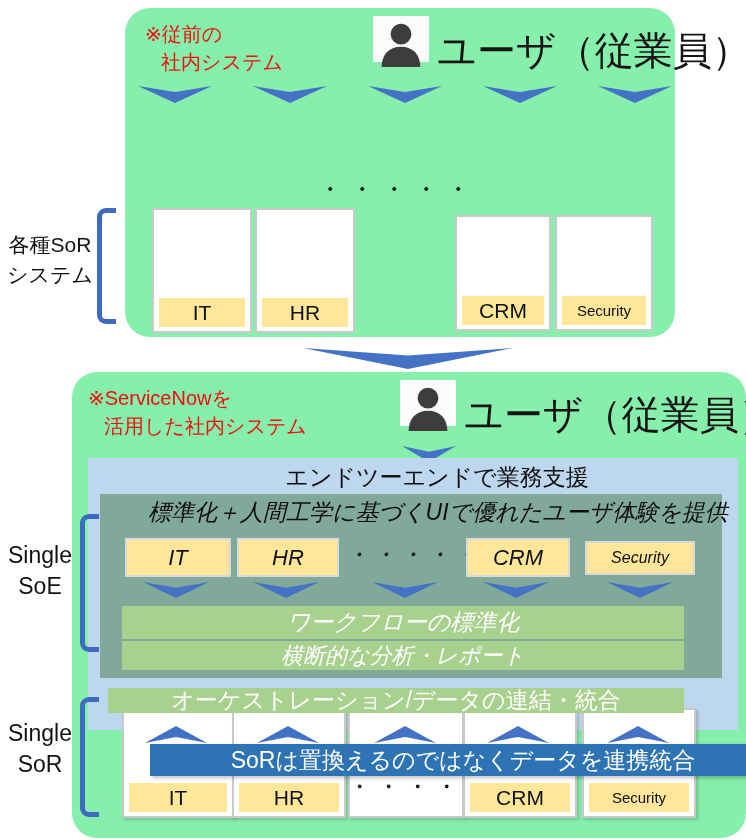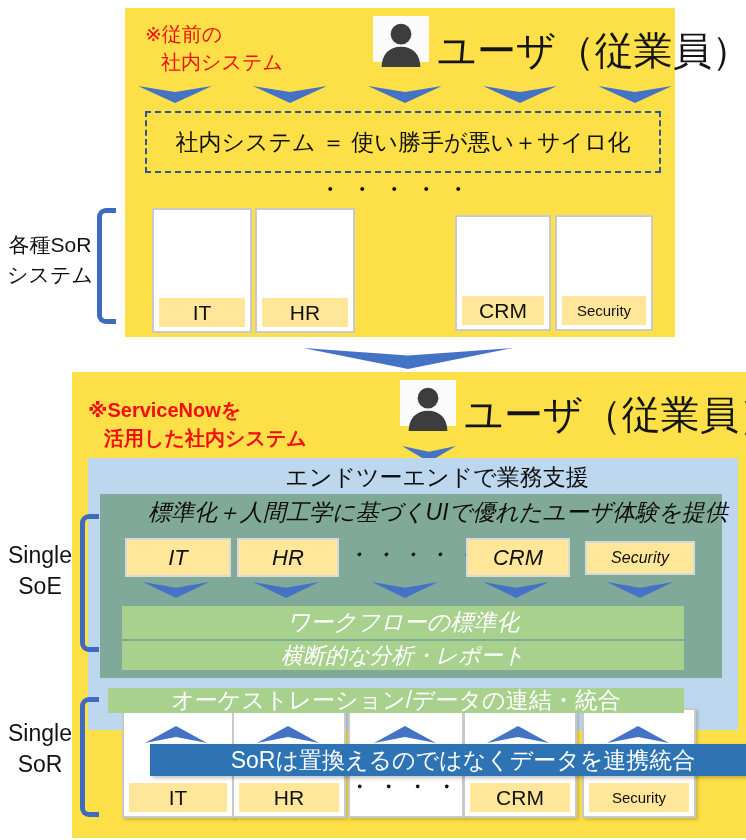--- a/index.html
+++ b/index.html
@@ -2,21 +2,21 @@
 <html><head>
 <meta charset="utf-8">
 <style>
   html,body{margin:0;padding:0;background:#ffffff;}
   .stage{
     position:relative;width:746px;height:840px;overflow:hidden;
     font-family:"Liberation Sans","DejaVu Sans",sans-serif;color:#1a1a1a;
     background:#ffffff;
   }
   .abs{position:absolute;}
-  .sec{position:absolute;background:#fde047;}
+  .sec{position:absolute;background:#86efac;border-radius:25px;}
   .note{color:#f20d0d;font-size:20px;line-height:28px;white-space:pre;}
   .note .ind{padding-left:16px;}
   .usr-title{font-size:39px;font-weight:400;color:#141414;white-space:nowrap;}
   .white-sq{background:#fbfbfb;}
   .chv-down{background:#4472c4;clip-path:polygon(0 0,50% 36%,100% 0,50% 100%);}
   .chv-up{background:#4472c4;clip-path:polygon(50% 0,100% 100%,50% 64%,0 100%);}
   .dashed-box{
     border:2px dashed #2f5597;display:flex;align-items:center;justify-content:center;
     font-size:23px;color:#111;white-space:nowrap;
   }
@@ -64,23 +64,20 @@
       <path d="M12 12.6c-5.4 0-8.6 3.6-8.6 9h17.2c0-5.4-3.2-9-8.6-9z" fill="#3d3d3d"></path>
     </svg>
     <div class="abs usr-title" style="left:312px;top:16px;">ユーザ（従業員）</div>
 
     <div class="abs chv-down" style="left:13px;top:78px;width:74px;height:17px;"></div>
     <div class="abs chv-down" style="left:128px;top:78px;width:74px;height:17px;"></div>
     <div class="abs chv-down" style="left:243px;top:78px;width:74px;height:17px;"></div>
     <div class="abs chv-down" style="left:358px;top:78px;width:74px;height:17px;"></div>
     <div class="abs chv-down" style="left:473px;top:78px;width:74px;height:17px;"></div>
 
-    <div class="abs dashed-box" style="left:20px;top:103px;width:512px;height:58px;">
-        <span>社内システム ＝ 使い勝手が悪い＋サイロ化</span>
-      </div>
 
     <div class="abs dots" style="left:0;top:168px;width:100%;">・・・・・</div>
 
     <div class="abs sorbox" style="left:27px;top:200px;width:96px;height:121px;">
       <div class="tag">IT</div>
     </div>
     <div class="abs sorbox" style="left:130px;top:200px;width:96px;height:121px;">
       <div class="tag">HR</div>
     </div>
     <div class="abs sorbox" style="left:330px;top:207px;width:92px;height:112px;">
@@ -91,21 +88,21 @@
     </div>
   </div>
 
   <div class="abs side-label" style="left:2px;top:230px;width:96px;"><span>各種SoR</span><br><span>システム</span></div>
   <div class="abs bracket" style="left:97px;top:208px;width:14px;height:106px;"></div>
 
   <div class="abs chv-down" style="left:303px;top:348px;width:210px;height:21px;"></div>
 
   <div class="sec" style="left:72px;top:372px;width:674px;height:466px;">
 
-    <div class="abs note" style="left:16px;top:24px;font-weight:bold;"><span>※ServiceNowを</span><br><span class="ind">活用した社内システム</span></div>
+    <div class="abs note" style="left:16px;top:12px;"><span>※ServiceNowを</span><br><span class="ind">活用した社内システム</span></div>
 
     <div class="abs white-sq" style="left:328px;top:8px;width:56px;height:46px;"></div>
     <svg class="abs person" style="left:329px;top:10px;" width="54" height="66" viewBox="0 0 24 29">
       <circle cx="12" cy="7" r="4.6" fill="#3d3d3d"></circle>
       <path d="M12 12.6c-5.4 0-8.6 3.6-8.6 9h17.2c0-5.4-3.2-9-8.6-9z" fill="#3d3d3d"></path>
     </svg>
     <div class="abs usr-title" style="left:392px;top:16px;">ユーザ（従業員）</div>
 
     <div class="abs chv-down" style="left:330px;top:74px;width:54px;height:16px;"></div>
 

